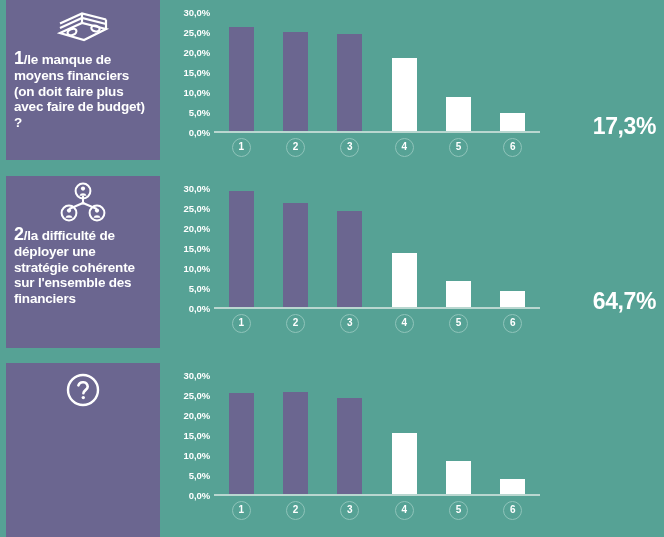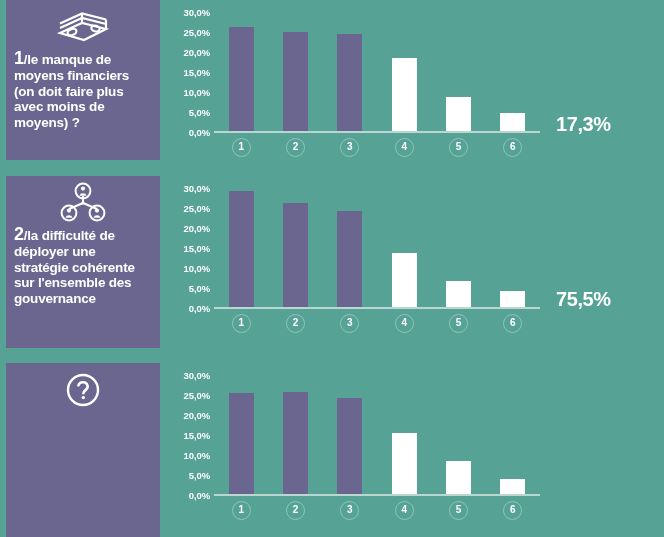--- a/index.html
+++ b/index.html
@@ -150,24 +150,24 @@
     line-height: 16px;
     text-align: center;
   }
 
   
   .pct {
     position: absolute;
     left: 556px;
     width: 100px;
     color: #ffffff;
-    font-size: 20px;
+    font-size: 23px;
     font-weight: bold;
     letter-spacing: -0.4px;
-    text-align: left;
+    text-align: right;
   }
   .row-0 .pct { top: 113px; }
   .row-1 .pct { top: 112px; }
   .row-2 .pct { top: 110px; }
 </style>
 </head>
 <body>
 
 <div class="board">
 
@@ -180,21 +180,21 @@
             <path d="M8 21 L30 11 L54 17"></path>
             <path d="M8 16.5 L30 6.5 L54 12.5"></path>
             <path d="M54 12.5 L54 22"></path>
             <path d="M30 6.5 L30 16"></path>
             <ellipse cx="20" cy="25" rx="4.6" ry="3" transform="rotate(-22 20 25)"></ellipse>
             <ellipse cx="43.5" cy="21.5" rx="4.2" ry="2.8" transform="rotate(14 43.5 21.5)"></ellipse>
           </g>
         </svg>
       </div>
       <div class="panel-text">
-        <span class="panel-num">1</span><span class="panel-sep">/</span><span>le manque de moyens financiers (on doit faire plus avec moins de moyens) ?</span>
+        <span class="panel-num">1</span><span class="panel-sep">/</span><span>le manque de moyens financiers (on doit faire plus avec faire de budget) ?</span>
       </div>
     </div>
 
     <div class="chart">
       <div class="ylabels">
         <div class="ylabel" style="top:12px">30,0%</div>
         <div class="ylabel" style="top:32px">25,0%</div>
         <div class="ylabel" style="top:52px">20,0%</div>
         <div class="ylabel" style="top:72px">15,0%</div>
         <div class="ylabel" style="top:92px">10,0%</div>
@@ -242,21 +242,21 @@
             <circle cx="31" cy="6.6" r="2.1"></circle>
             <path d="M27.4 13.8 a3.7 3.2 0 0 1 7.2 0 z"></path>
             <circle cx="17" cy="28.6" r="2.1"></circle>
             <path d="M13.4 35.8 a3.7 3.2 0 0 1 7.2 0 z"></path>
             <circle cx="45" cy="28.6" r="2.1"></circle>
             <path d="M41.4 35.8 a3.7 3.2 0 0 1 7.2 0 z"></path>
           </g>
         </svg>
       </div>
       <div class="panel-text">
-        <span class="panel-num">2</span><span class="panel-sep">/</span><span>la difficulté de déployer une stratégie cohérente sur l'ensemble des gouvernance</span>
+        <span class="panel-num">2</span><span class="panel-sep">/</span><span>la difficulté de déployer une stratégie cohérente sur l'ensemble des financiers</span>
       </div>
     </div>
 
     <div class="chart">
       <div class="ylabels">
         <div class="ylabel" style="top:12px">30,0%</div>
         <div class="ylabel" style="top:32px">25,0%</div>
         <div class="ylabel" style="top:52px">20,0%</div>
         <div class="ylabel" style="top:72px">15,0%</div>
         <div class="ylabel" style="top:92px">10,0%</div>
@@ -277,21 +277,21 @@
       <div class="xlabels">
           <div class="xcircle" style="left: 17.6667px;">1</div>
           <div class="xcircle" style="left: 72px;">2</div>
           <div class="xcircle" style="left: 126.333px;">3</div>
           <div class="xcircle" style="left: 180.667px;">4</div>
           <div class="xcircle" style="left: 235px;">5</div>
           <div class="xcircle" style="left: 289.333px;">6</div>
         </div>
     </div>
 
-    <div class="pct">75,5%</div>
+    <div class="pct">64,7%</div>
   </div>
 
   <div class="row row-2">
     <div class="panel">
       <div class="panel-icon">
         <svg width="46" height="40" viewBox="0 0 46 40" fill="none">
           <circle cx="23" cy="20" r="15" stroke="#ffffff" stroke-width="2.4" fill="none"></circle>
           <path d="M18.4 15.4 a4.8 4.8 0 0 1 9.3 1.3 c0 3.2 -4.3 3.6 -4.3 6.6" stroke="#ffffff" stroke-width="2.6" fill="none" stroke-linecap="round"></path>
           <circle cx="23.3" cy="27.6" r="1.7" fill="#ffffff"></circle>
         </svg>

